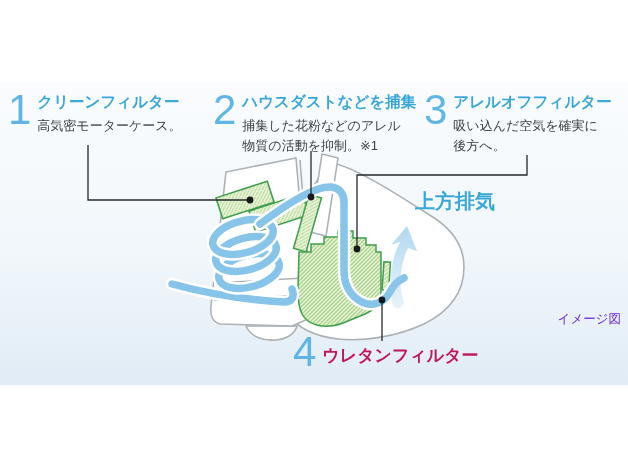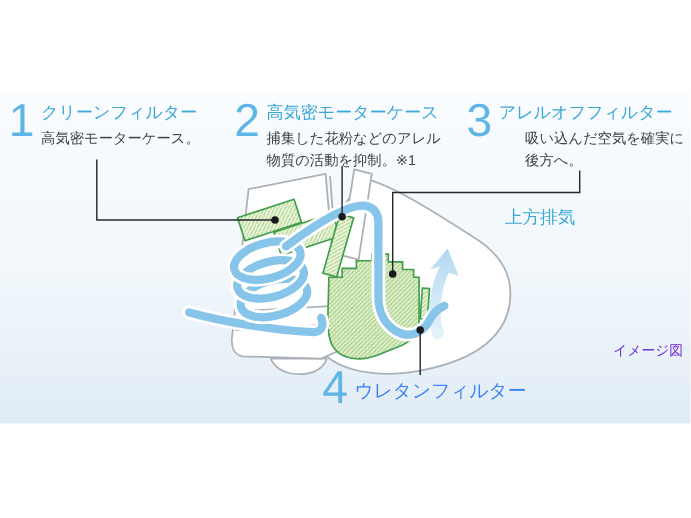--- a/index.html
+++ b/index.html
@@ -4,27 +4,27 @@
 <style>
   html,body{margin:0;padding:0;background:#ffffff;}
   body{font-family:"Liberation Sans","DejaVu Sans",sans-serif;}
   .stage{position:relative;width:628px;height:471px;overflow:hidden;background:#ffffff;}
   .band{position:absolute;left:0;top:82px;width:628px;height:303px;
         background:linear-gradient(180deg,#fafcfe 0%,#f1f7fb 55%,#e8f1f8 82%,#e0ebf5 100%);}
   .art{position:absolute;left:0;top:0;width:628px;height:471px;}
   .callout{position:absolute;display:flex;gap:7px;align-items:flex-start;}
   .num{font-size:42px;line-height:0.95;font-weight:300;color:#5fb6e6;letter-spacing:-1px;}
   .ctext{padding-top:2px;}
-  .ctitle{font-size:15.5px;font-weight:400;color:#39a7d8;white-space:nowrap;}
+  .ctitle{font-size:15.5px;font-weight:700;color:#39a7d8;white-space:nowrap;}
   .cdesc{font-size:13px;color:#3c4146;line-height:20px;margin-top:3px;}
   .c2 .cdesc{width:166px;}
-  .c3 .cdesc{width:150px;margin-left:24px;}
-  .c4 .ctitle{font-size:17px;padding-top:10px;color:#3b82f6;}
+  .c3 .cdesc{width:150px;}
+  .c4 .ctitle{font-size:17px;padding-top:10px;color:#be185d;}
   .exhaust-label{position:absolute;left:415px;top:188px;}
-  .exhaust-label .ctitle{font-size:16px;margin-left:44px;}
+  .exhaust-label .ctitle{font-size:20px;}
   .exhaust-label .cdesc{margin-top:5px;white-space:nowrap;}
   .image-note{position:absolute;right:7px;top:311px;font-size:12.5px;color:#6d28d9;}
 </style>
 </head>
 <body>
 
 <div class="stage">
   <div class="band"></div>
 
   <svg class="art" viewBox="0 0 628 471">
@@ -105,21 +105,21 @@
     <div class="num">1</div>
     <div class="ctext">
       <div class="ctitle">クリーンフィルター</div>
       <div class="cdesc">高気密モーターケース。</div>
     </div>
   </div>
 
   <div class="callout c2" style="left:213px;top:90px;">
     <div class="num">2</div>
     <div class="ctext">
-      <div class="ctitle">高気密モーターケース</div>
+      <div class="ctitle">ハウスダストなどを捕集</div>
       <div class="cdesc">捕集した花粉などのアレル物質の活動を抑制。※1</div>
     </div>
   </div>
 
   <div class="callout c3" style="left:424px;top:90px;">
     <div class="num">3</div>
     <div class="ctext">
       <div class="ctitle">アレルオフフィルター</div>
       <div class="cdesc">吸い込んだ空気を確実に後方へ。</div>
     </div>

